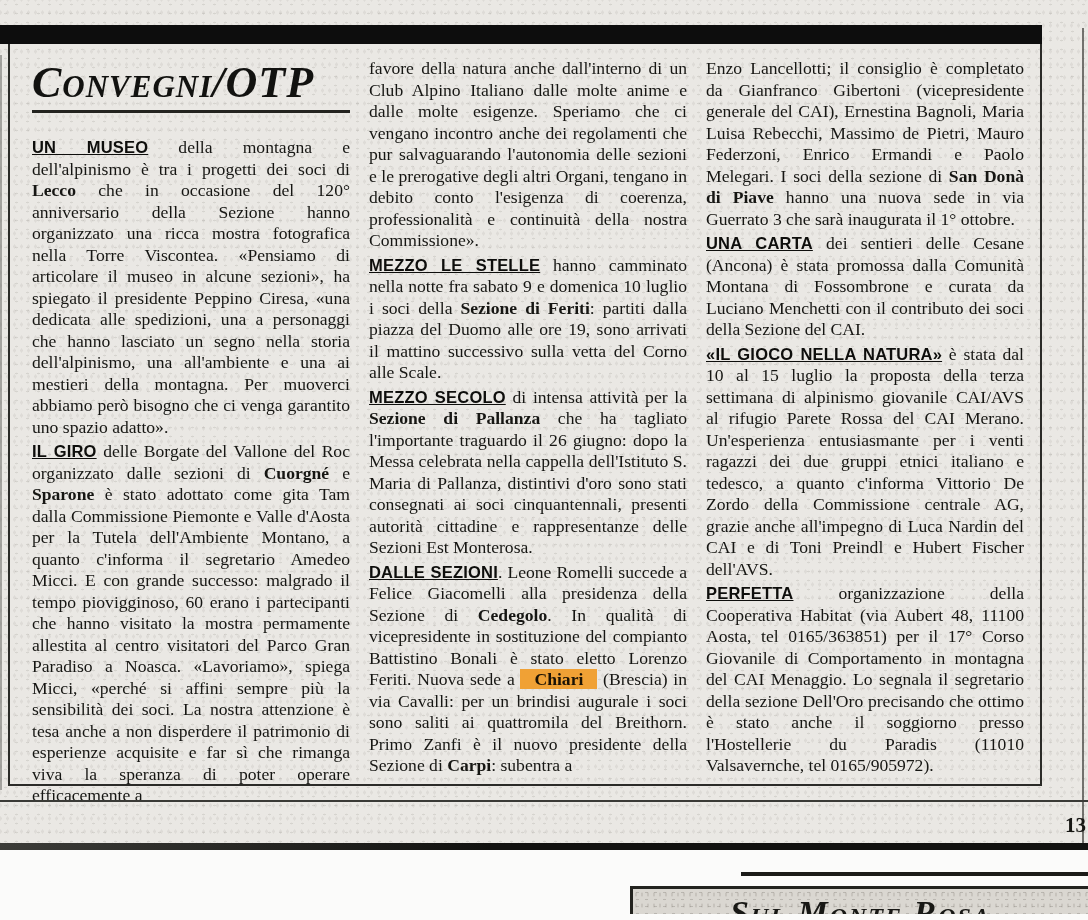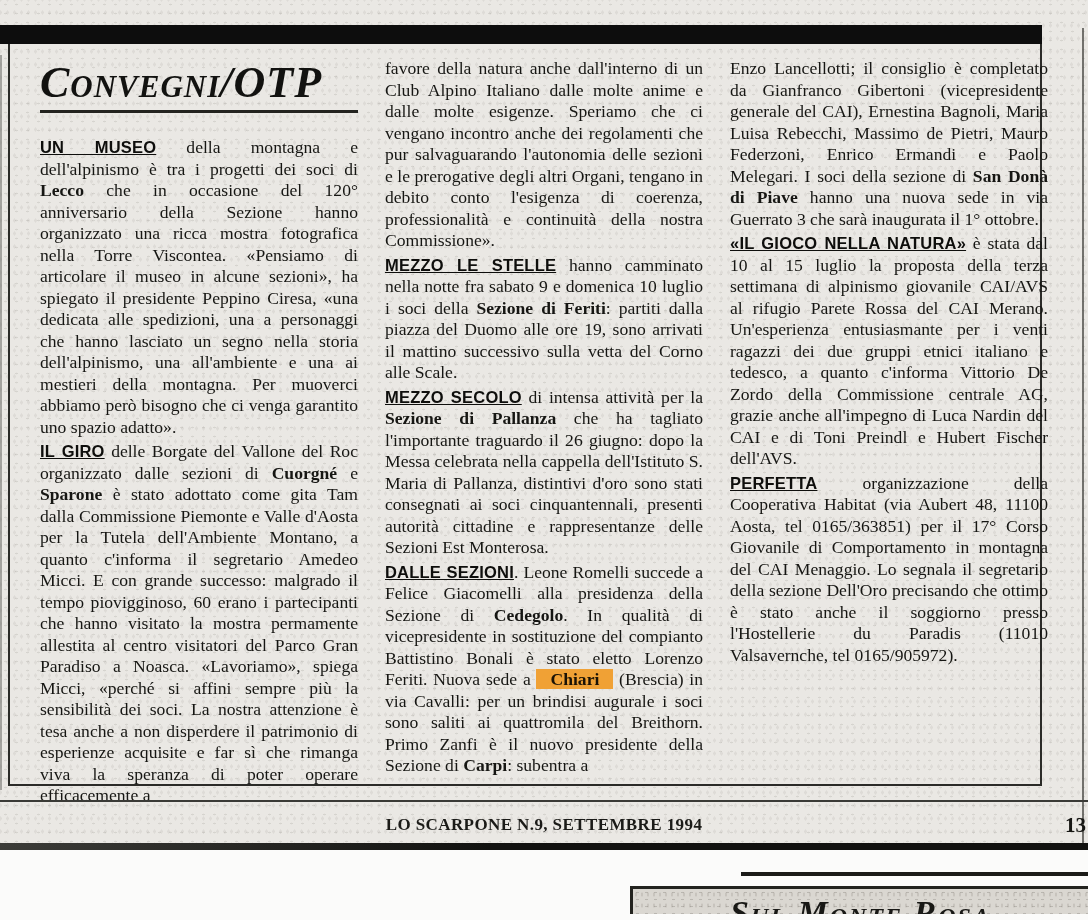--- a/index.html
+++ b/index.html
@@ -38,21 +38,20 @@
     border-bottom:2px solid #2b2b28;
     box-sizing:border-box;
   }
   .cols {
     display:flex; gap:19px; padding:14px 20px 0 22px;
   }
   .col {
     width:318px; flex:0 0 318px;
     font-size:17.6px; line-height:21.5px; text-align:justify;
     color:#161613;
-    margin-left:8px;
   }
   .col-first { padding-top:0; }
   .section-title {
     font-family:"Liberation Serif", serif;
     font-style:italic; font-weight:bold; font-variant:small-caps;
     font-size:44px; line-height:46px; letter-spacing:1px; color:#121210;
     margin:2px 0 0 0;
   }
   .section-title-rule {
     height:3px; background:#23231f; margin:4px 0 24px 0; width:100%;
@@ -134,29 +133,29 @@
         <div>
             <p class="para"><span>favore della natura anche dall'interno di un Club Alpino Italiano dalle molte anime e dalle molte esigenze. Speriamo che ci vengano incontro anche dei regolamenti che pur salvaguarando l'autonomia delle sezioni e le prerogative degli altri Organi, tengano in debito conto l'esigenza di coerenza, professionalità e continuità della nostra Commissione».</span></p>
             <p class="para"><span class="seg-lead">MEZZO LE STELLE</span><span> hanno camminato nella notte fra sabato 9 e domenica 10 luglio i soci della </span><span class="seg-b">Sezione di Feriti</span><span>: partiti dalla piazza del Duomo alle ore 19, sono arrivati il mattino successivo sulla vetta del Corno alle Scale.</span></p>
             <p class="para"><span class="seg-lead">MEZZO SECOLO</span><span> di intensa attività per la </span><span class="seg-b">Sezione di Pallanza</span><span> che ha tagliato l'importante traguardo il 26 giugno: dopo la Messa celebrata nella cappella dell'Istituto S. Maria di Pallanza, distintivi d'oro sono stati consegnati ai soci cinquantennali, presenti autorità cittadine e rappresentanze delle Sezioni Est Monterosa.</span></p>
             <p class="para"><span class="seg-lead">DALLE SEZIONI</span><span>. Leone Romelli succede a Felice Giacomelli alla presidenza della Sezione di </span><span class="seg-b">Cedegolo</span><span>. In qualità di vicepresidente in sostituzione del compianto Battistino Bonali è stato eletto Lorenzo Feriti. Nuova sede a </span><span class="seg-hl">Chiari</span><span> (Brescia) in via Cavalli: per un brindisi augurale i soci sono saliti ai quattromila del Breithorn. Primo Zanfi è il nuovo presidente della Sezione di </span><span class="seg-b">Carpi</span><span>: subentra a</span></p>
           </div>
       </div>
       <div class="col">
         <div>
             <p class="para"><span>Enzo Lancellotti; il consiglio è completato da Gianfranco Gibertoni (vicepresidente generale del CAI), Ernestina Bagnoli, Maria Luisa Rebecchi, Massimo de Pietri, Mauro Federzoni, Enrico Ermandi e Paolo Melegari. I soci della sezione di </span><span class="seg-b">San Donà di Piave</span><span> hanno una nuova sede in via Guerrato 3 che sarà inaugurata il 1° ottobre.</span></p>
+            <p class="para"><span class="seg-lead">UNA CARTA</span><span> dei sentieri delle Cesane (Ancona) è stata promossa dalla Comunità Montana di Fossombrone e curata da Luciano Menchetti con il contributo dei soci della Sezione del CAI.</span></p>
             <p class="para"><span class="seg-lead">«IL GIOCO NELLA NATURA»</span><span> è stata dal 10 al 15 luglio la proposta della terza settimana di alpinismo giovanile CAI/AVS al rifugio Parete Rossa del CAI Merano. Un'esperienza entusiasmante per i venti ragazzi dei due gruppi etnici italiano e tedesco, a quanto c'informa Vittorio De Zordo della Commissione centrale AG, grazie anche all'impegno di Luca Nardin del CAI e di Toni Preindl e Hubert Fischer dell'AVS.</span></p>
             <p class="para"><span class="seg-lead">PERFETTA</span><span> organizzazione della Cooperativa Habitat (via Aubert 48, 11100 Aosta, tel 0165/363851) per il 17° Corso Giovanile di Comportamento in montagna del CAI Menaggio. Lo segnala il segretario della sezione Dell'Oro precisando che ottimo è stato anche il soggiorno presso l'Hostellerie du Paradis (11010 Valsavernche, tel 0165/905972).</span></p>
           </div>
       </div>
     </div>
   </div>
 
   <div class="rule-thin"></div>
-  <div class="journal-line">LO SCARPONE N.9, SETTEMBRE 1994</div>
   <div class="page-number">13</div>
   <div class="rule-thick"></div>
 </div>
 
 <div class="annotation-band">
   
   
 </div>
 
 <div class="fragment-rule"></div>

